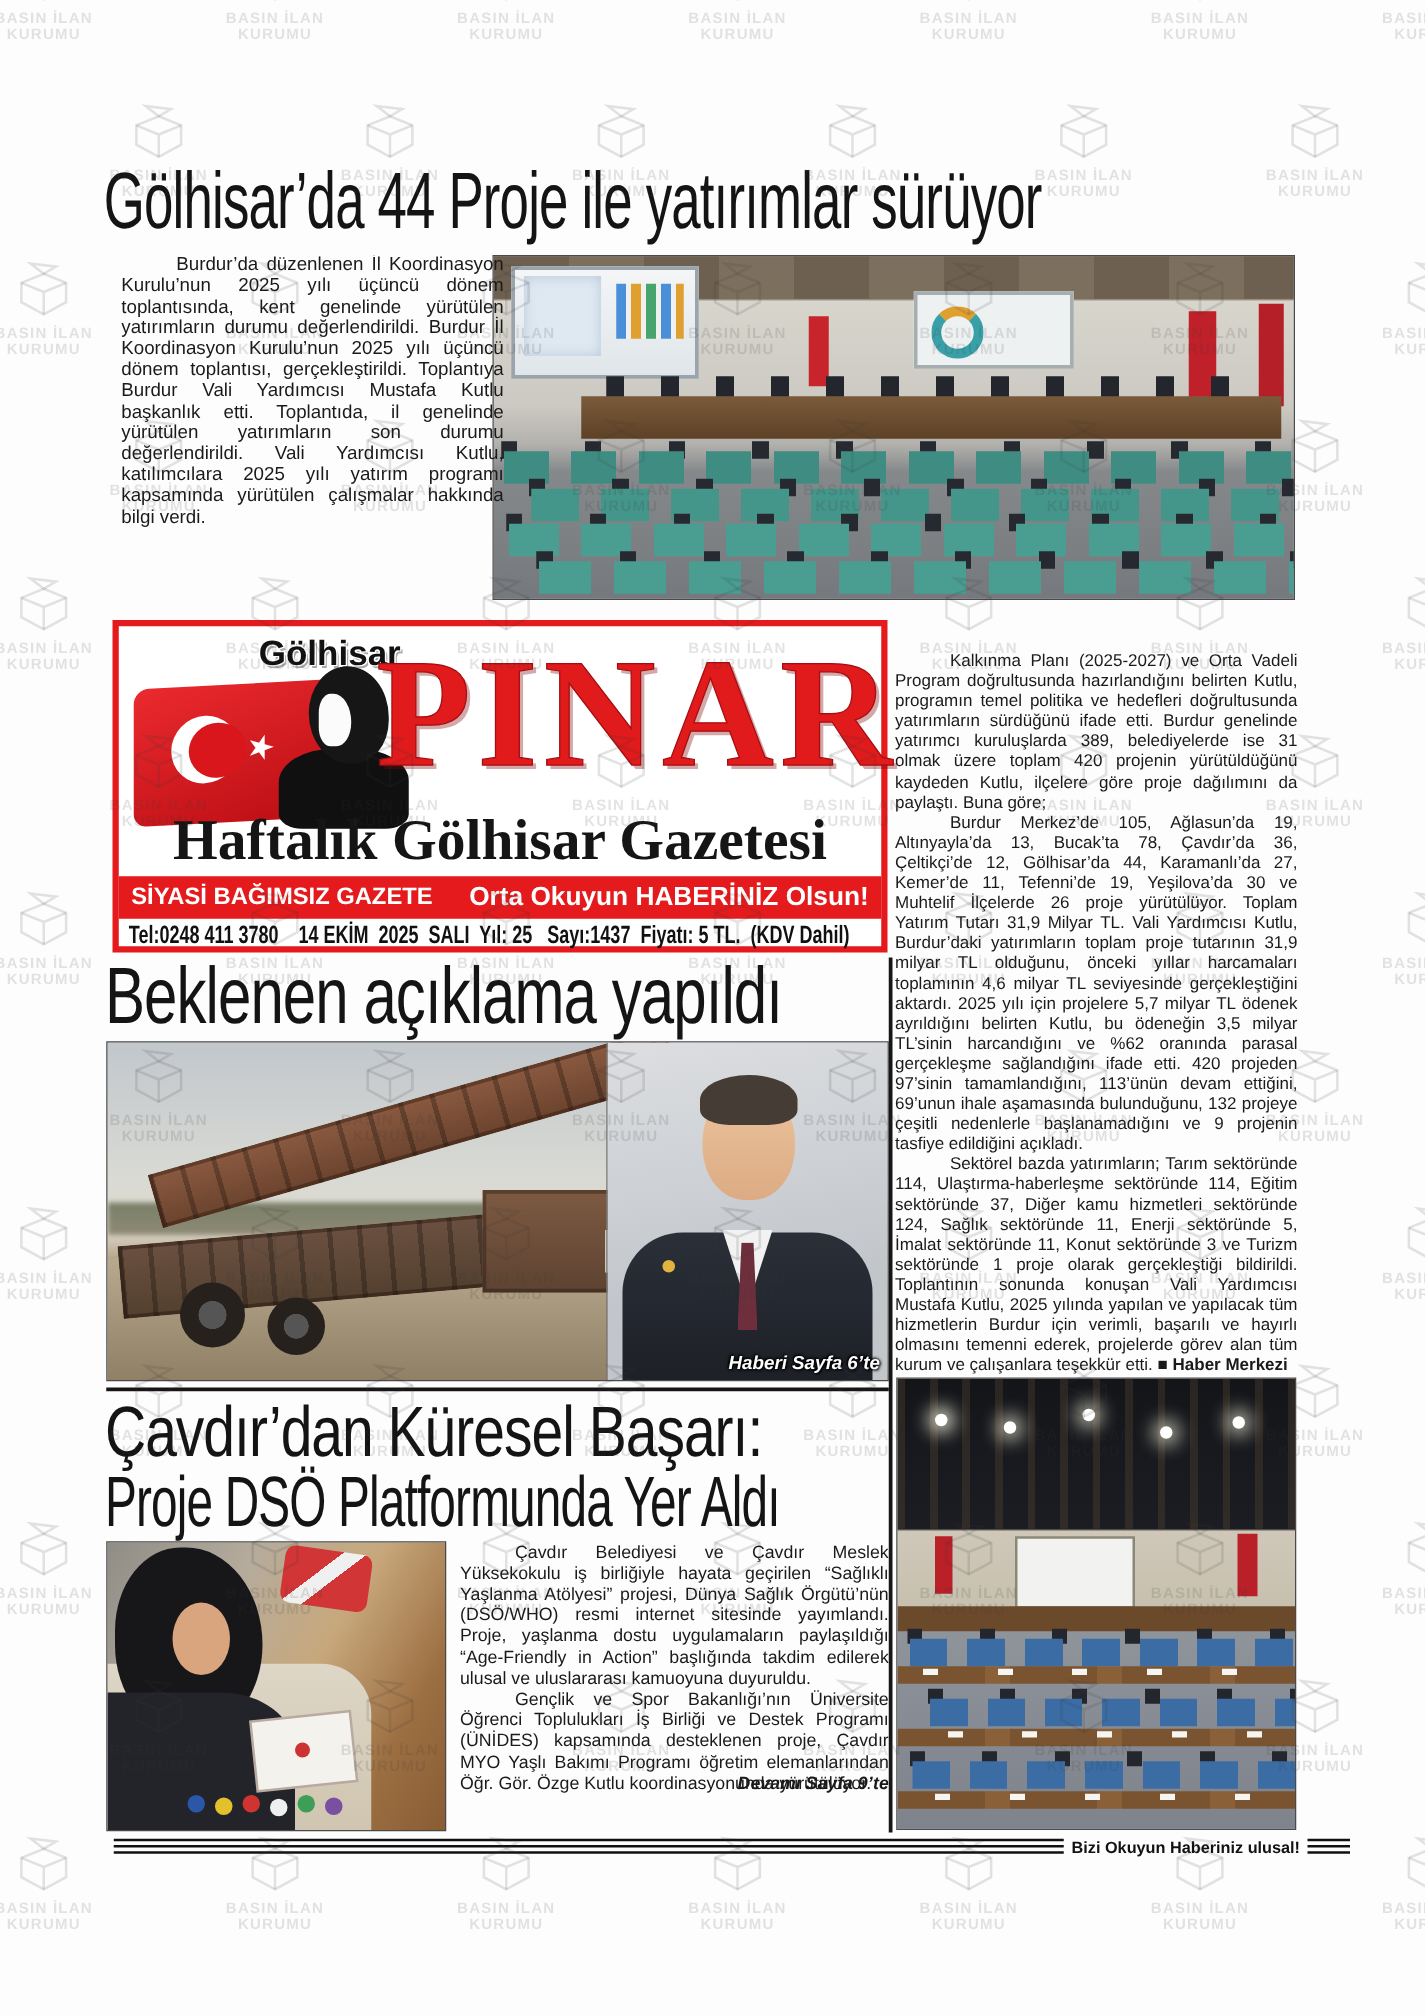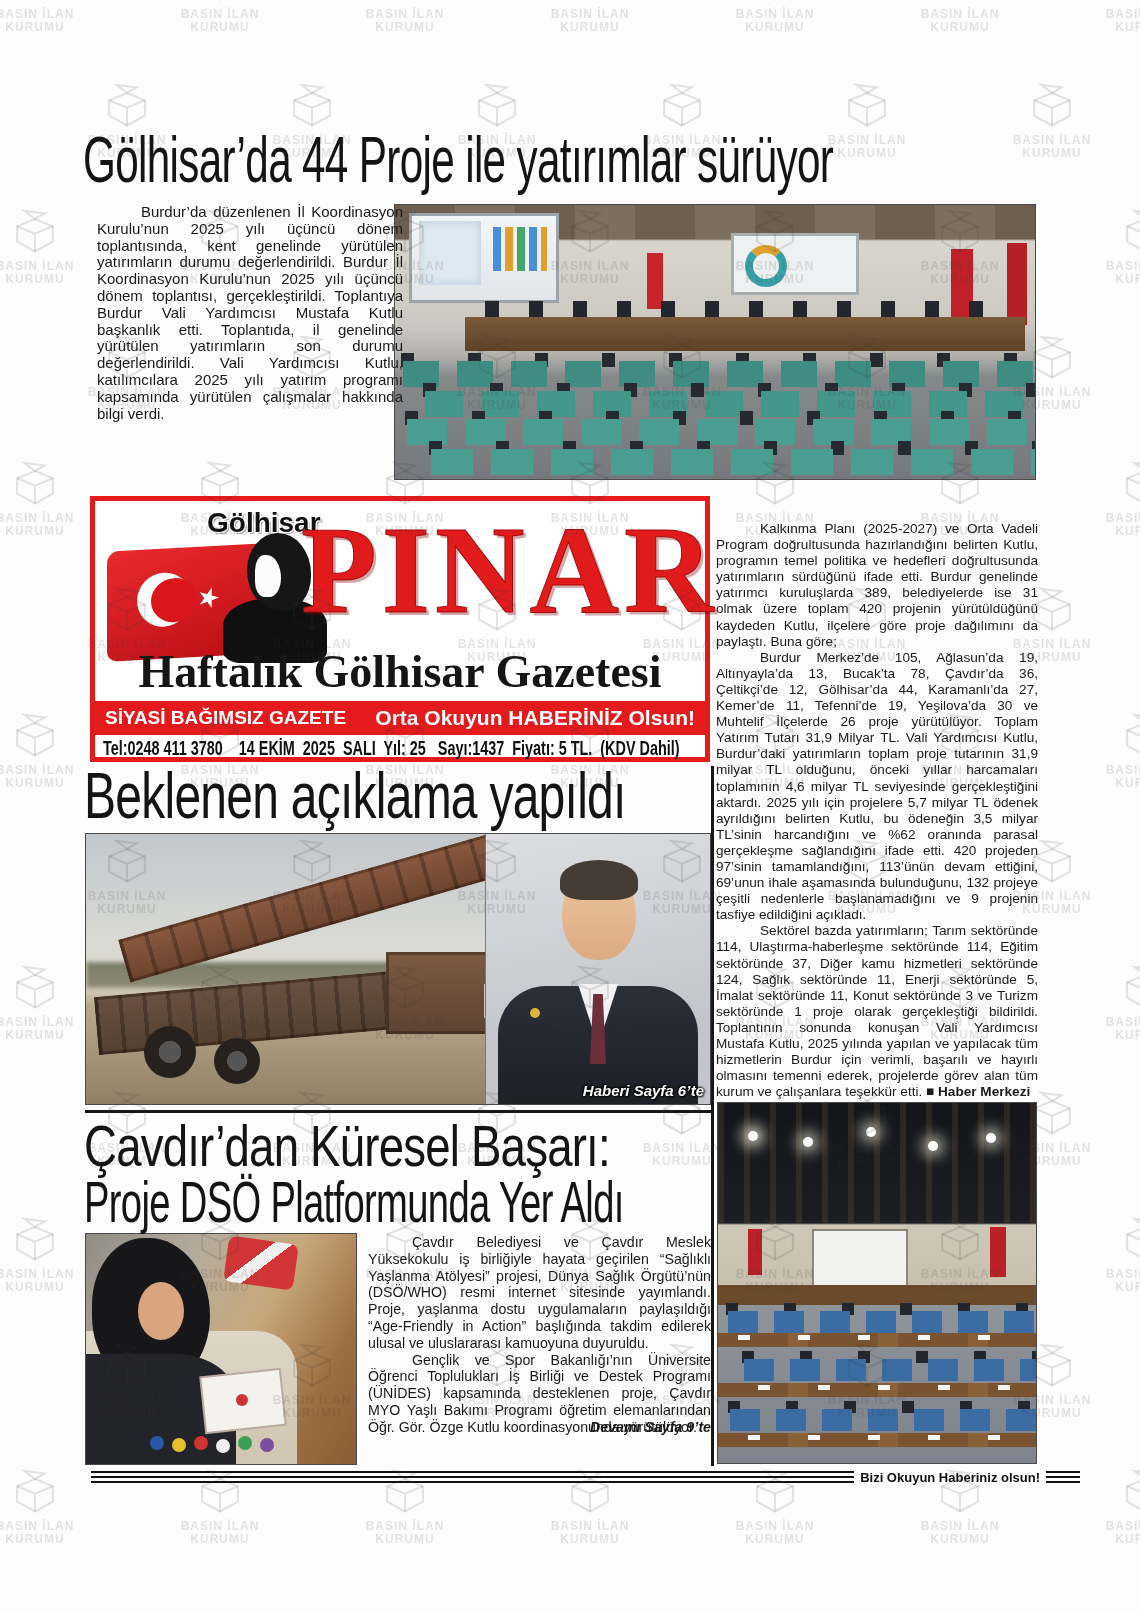--- a/index.html
+++ b/index.html
@@ -1396,18 +1396,18 @@
     <div class="p4-papers p4-pp2"></div>
     <div class="p4-heads p4-hh3"></div>
     <div class="p4-chairs p4-cc3"></div>
     <div class="p4-desk p4-dd3"></div>
     <div class="p4-papers p4-pp3"></div>
   </div>
 
   <div id="footer">
     <div class="foot-right">
       <div class="trule fr-c"></div>
-      <span>Bizi Okuyun Haberiniz olsun!</span>
+      <span>Bizi Okuyun Haberiniz ulusal!</span>
       <div class="trule fr-d"></div>
     </div>
   </div>
 
 </div>
 
 </body></html>

